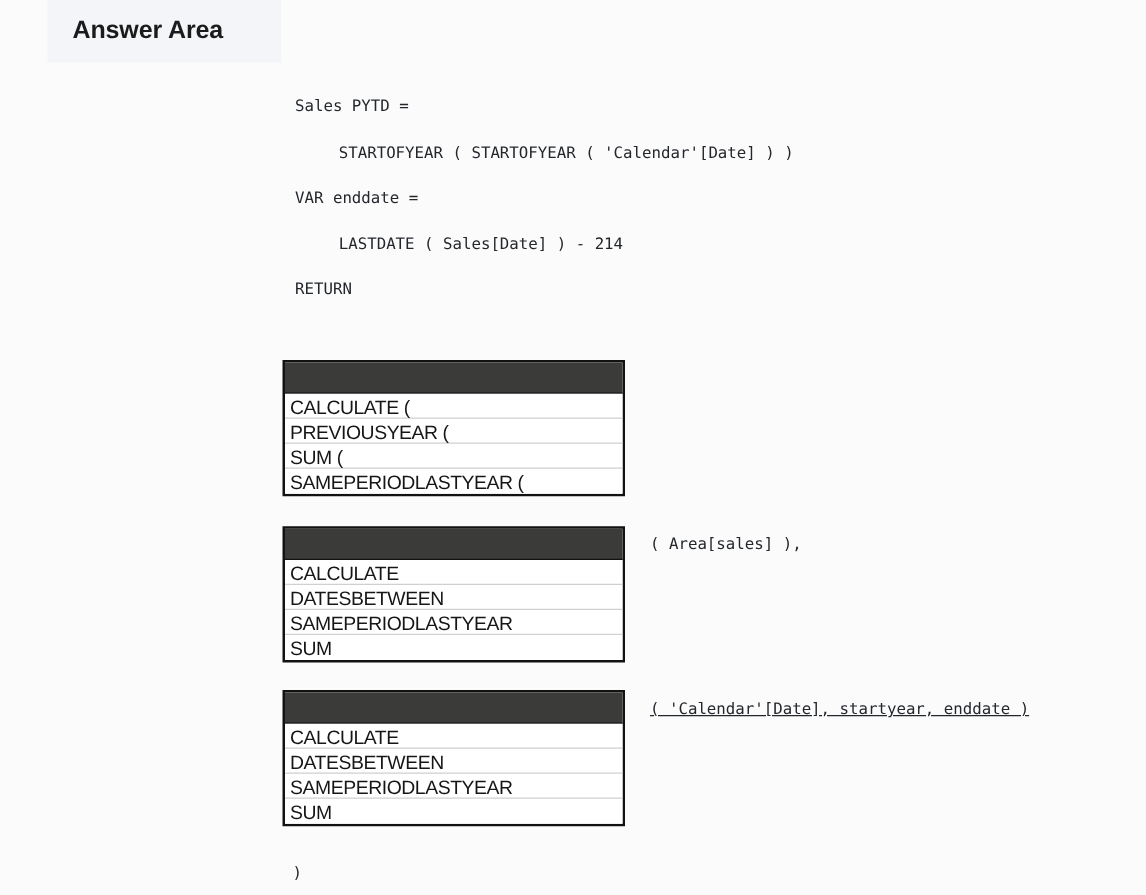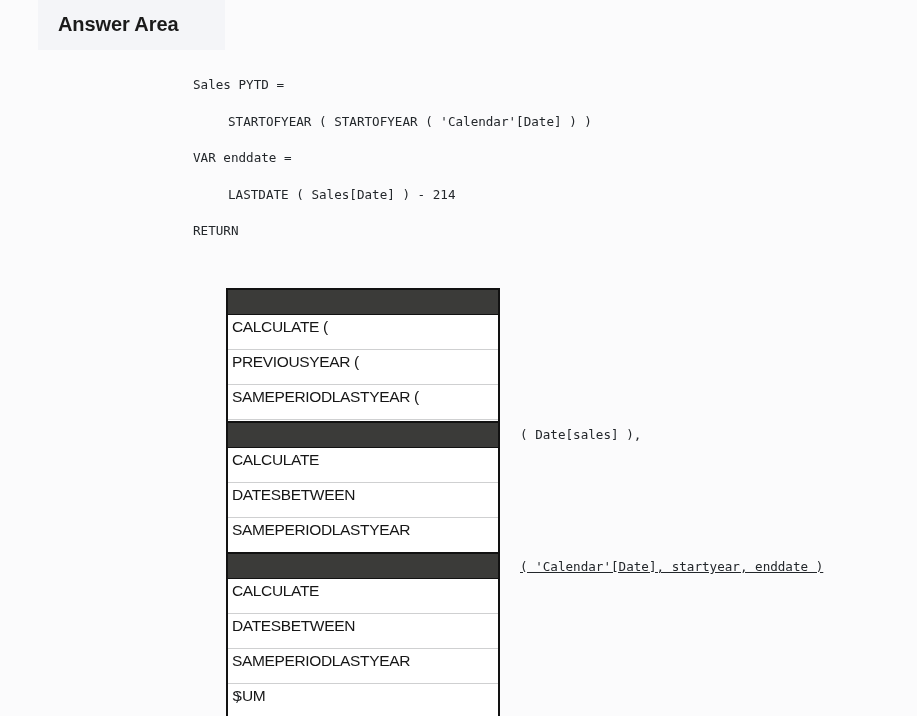--- a/index.html
+++ b/index.html
@@ -44,20 +44,21 @@
     width: 700px;
   }
   .code-line {
     font-family: "DejaVu Sans Mono", monospace;
     font-size: 12.6px;
     color: #23272b;
     height: 36.5px;
     line-height: 22px;
     white-space: pre;
     letter-spacing: 0px;
+    margin-left: 43px;
   }
   .code-line.indent {
     padding-left: 35px;
   }
 
   
   .dropdown {
     position: absolute;
     left: 226px;
     width: 274px;
@@ -67,21 +68,21 @@
   }
   .dropdown-header {
     height: 24px;
     background: #3b3b39;
     border-bottom: 1px solid #121212;
   }
   .dropdown-list {
     background: #ffffff;
   }
   .dropdown-option {
-    height: 35px;
+    height: 20px;
     line-height: 23px;
     padding-left: 4px;
     font-family: "Liberation Sans", sans-serif;
     font-size: 15.5px;
     color: #161616;
     border-bottom: 1px solid #cfd0d1;
     box-sizing: border-box;
     white-space: nowrap;
     letter-spacing: -0.35px;
   }
@@ -128,35 +129,35 @@
   <div class="code-line">VAR enddate =</div>
   <div class="code-line indent">LASTDATE ( Sales[Date] ) - 214</div>
   <div class="code-line">RETURN</div>
 </div>
 
 <div class="dropdown" id="dropdown-1">
   <div class="dropdown-header"></div>
   <div class="dropdown-list">
     <div class="dropdown-option">CALCULATE (</div>
     <div class="dropdown-option">PREVIOUSYEAR (</div>
+    <div class="dropdown-option">SUM (</div>
     <div class="dropdown-option">SAMEPERIODLASTYEAR (</div>
-    <div class="dropdown-option">SUM (</div>
   </div>
 </div>
 
 <div class="dropdown" id="dropdown-2">
   <div class="dropdown-header"></div>
   <div class="dropdown-list">
     <div class="dropdown-option">CALCULATE</div>
     <div class="dropdown-option">DATESBETWEEN</div>
     <div class="dropdown-option">SAMEPERIODLASTYEAR</div>
     <div class="dropdown-option">SUM</div>
   </div>
 </div>
-<div class="inline-code" id="inline-code-2">( Date[sales] ),</div>
+<div class="inline-code" id="inline-code-2">( Area[sales] ),</div>
 
 <div class="dropdown" id="dropdown-3">
   <div class="dropdown-header"></div>
   <div class="dropdown-list">
     <div class="dropdown-option">CALCULATE</div>
     <div class="dropdown-option">DATESBETWEEN</div>
     <div class="dropdown-option">SAMEPERIODLASTYEAR</div>
     <div class="dropdown-option">SUM</div>
   </div>
 </div>

